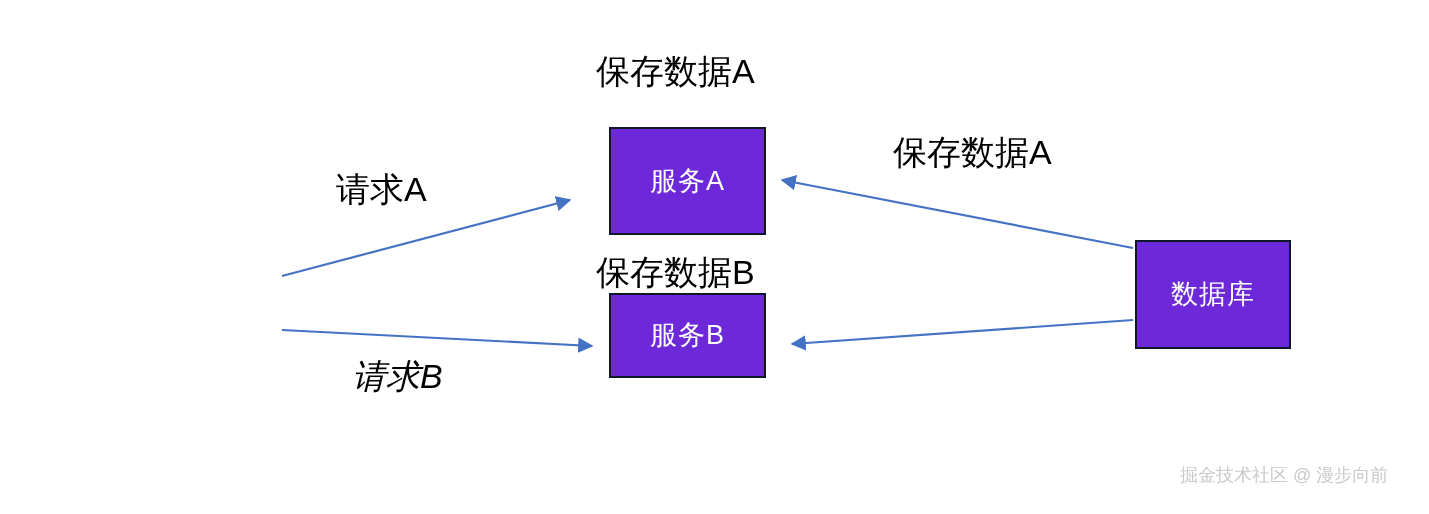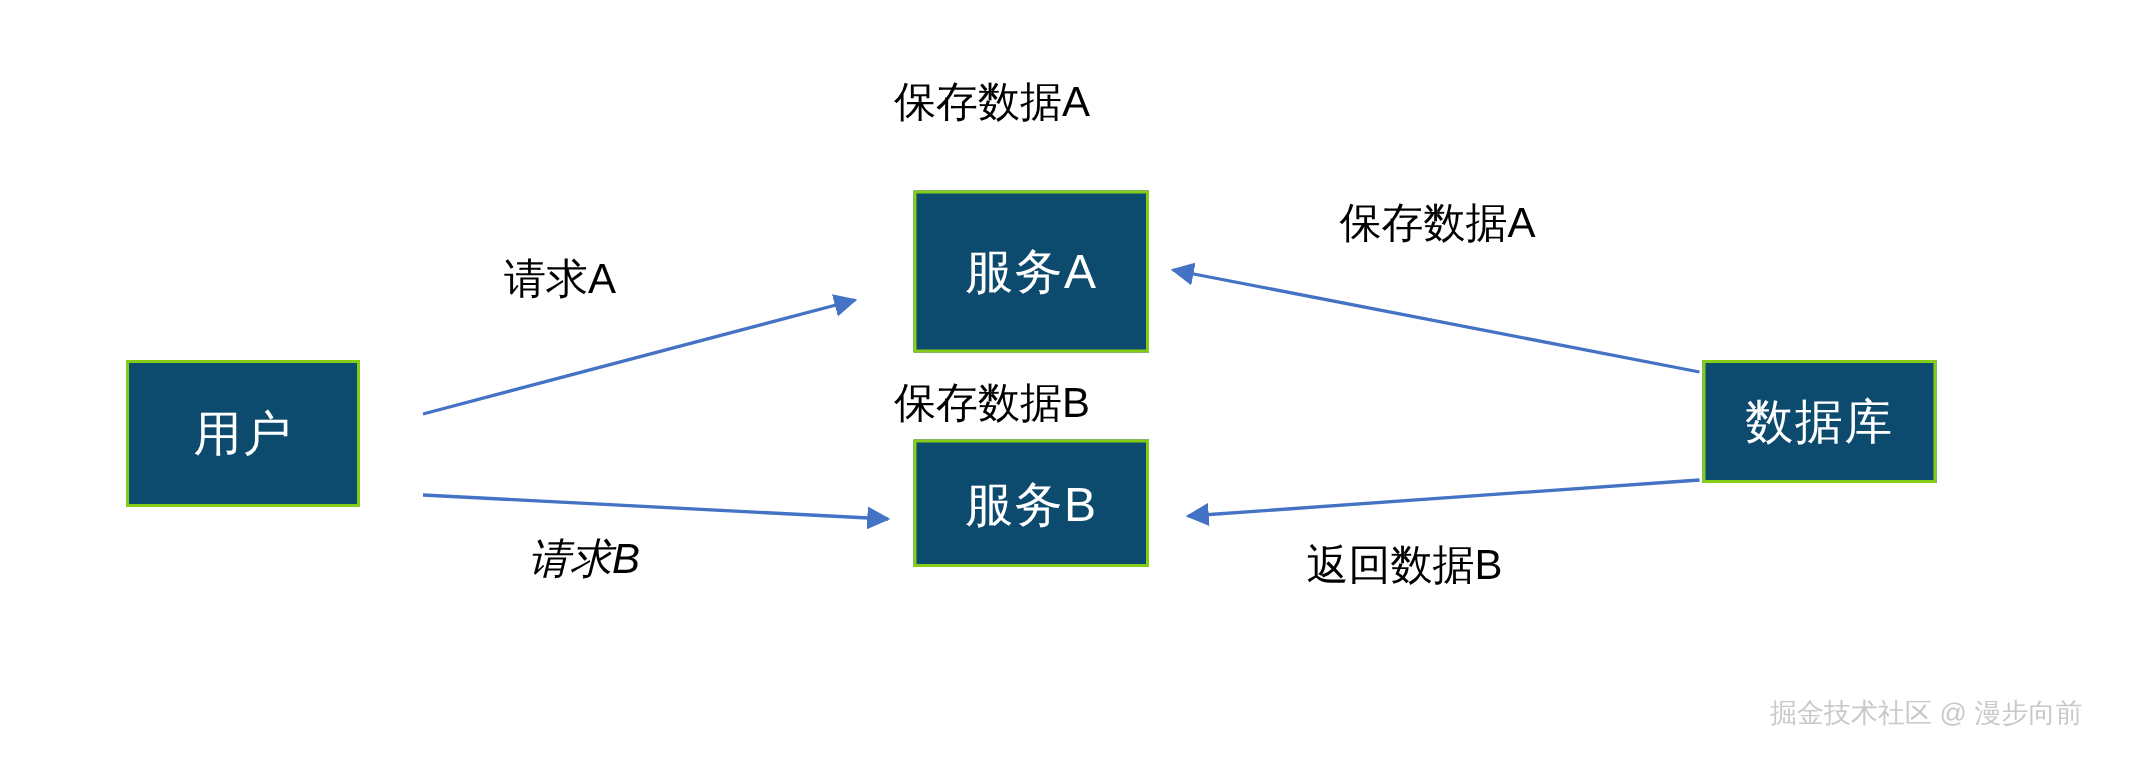--- a/index.html
+++ b/index.html
@@ -20,35 +20,35 @@
   #edges {
     position: absolute;
     left: 0;
     top: 0;
     width: 1429px;
     height: 514px;
   }
   .node {
     position: absolute;
     box-sizing: border-box;
-    background: #0c4a6e;
-    border: 2px solid #84cc16;
+    background: #6d28d9;
+    border: 2px solid #0f172a;
     display: flex;
     align-items: center;
     justify-content: center;
     color: #ffffff;
-    font-size: 32px;
+    font-size: 27px;
     letter-spacing: 1px;
     line-height: 1;
     z-index: 3;
   }
   .edge-label {
     position: absolute;
     color: #000000;
-    font-size: 28px;
+    font-size: 34px;
     line-height: 1;
     white-space: nowrap;
     z-index: 4;
   }
   .watermark {
     position: absolute;
     color: #c9c9c9;
     font-size: 18px;
     line-height: 1;
     white-space: nowrap;
@@ -69,43 +69,39 @@
 
     <line x1="282" y1="276" x2="570" y2="200" stroke="#4472C4" stroke-width="2.2" marker-end="url(#arrow)"></line>
 
     <line x1="282" y1="330" x2="592" y2="346" stroke="#4472C4" stroke-width="2.2" marker-end="url(#arrow)"></line>
 
     <line x1="1133" y1="248" x2="782" y2="180" stroke="#4472C4" stroke-width="2.2" marker-end="url(#arrow)"></line>
 
     <line x1="1133" y1="320" x2="792" y2="344" stroke="#4472C4" stroke-width="2.2" marker-end="url(#arrow)"></line>
   </svg>
 
-  <div class="node" style="left:84px; top:240px; width:156px; height:98px;">
-    <span>用户</span>
-  </div>
 
   <div class="node" style="left:609px; top:127px; width:157px; height:108px;">
     <span>服务A</span>
   </div>
 
   <div class="node" style="left:609px; top:293px; width:157px; height:85px;">
     <span>服务B</span>
   </div>
 
-  <div class="node" style="left:1135px; top:240px; width:156px; height:82px;">
+  <div class="node" style="left:1135px; top:240px; width:156px; height:109px;">
     <span>数据库</span>
   </div>
 
   <div class="edge-label" style="left:596px; top:54px;">保存数据A</div>
 
   <div class="edge-label" style="left:596px; top:255px;">保存数据B</div>
 
   <div class="edge-label" style="left:336px; top:172px;text-align:right;">请求A</div>
 
   <div class="edge-label" style="left:352px; top:359px;font-style:italic;">请求B</div>
 
   <div class="edge-label" style="left:893px; top:135px;">保存数据A</div>
 
-  <div class="edge-label" style="left:871px; top:363px;">返回数据B</div>
 
   <div class="watermark" style="left:1180px; top:466px;">掘金技术社区 @ 漫步向前</div>
 
 </div>
 
 </body></html>

